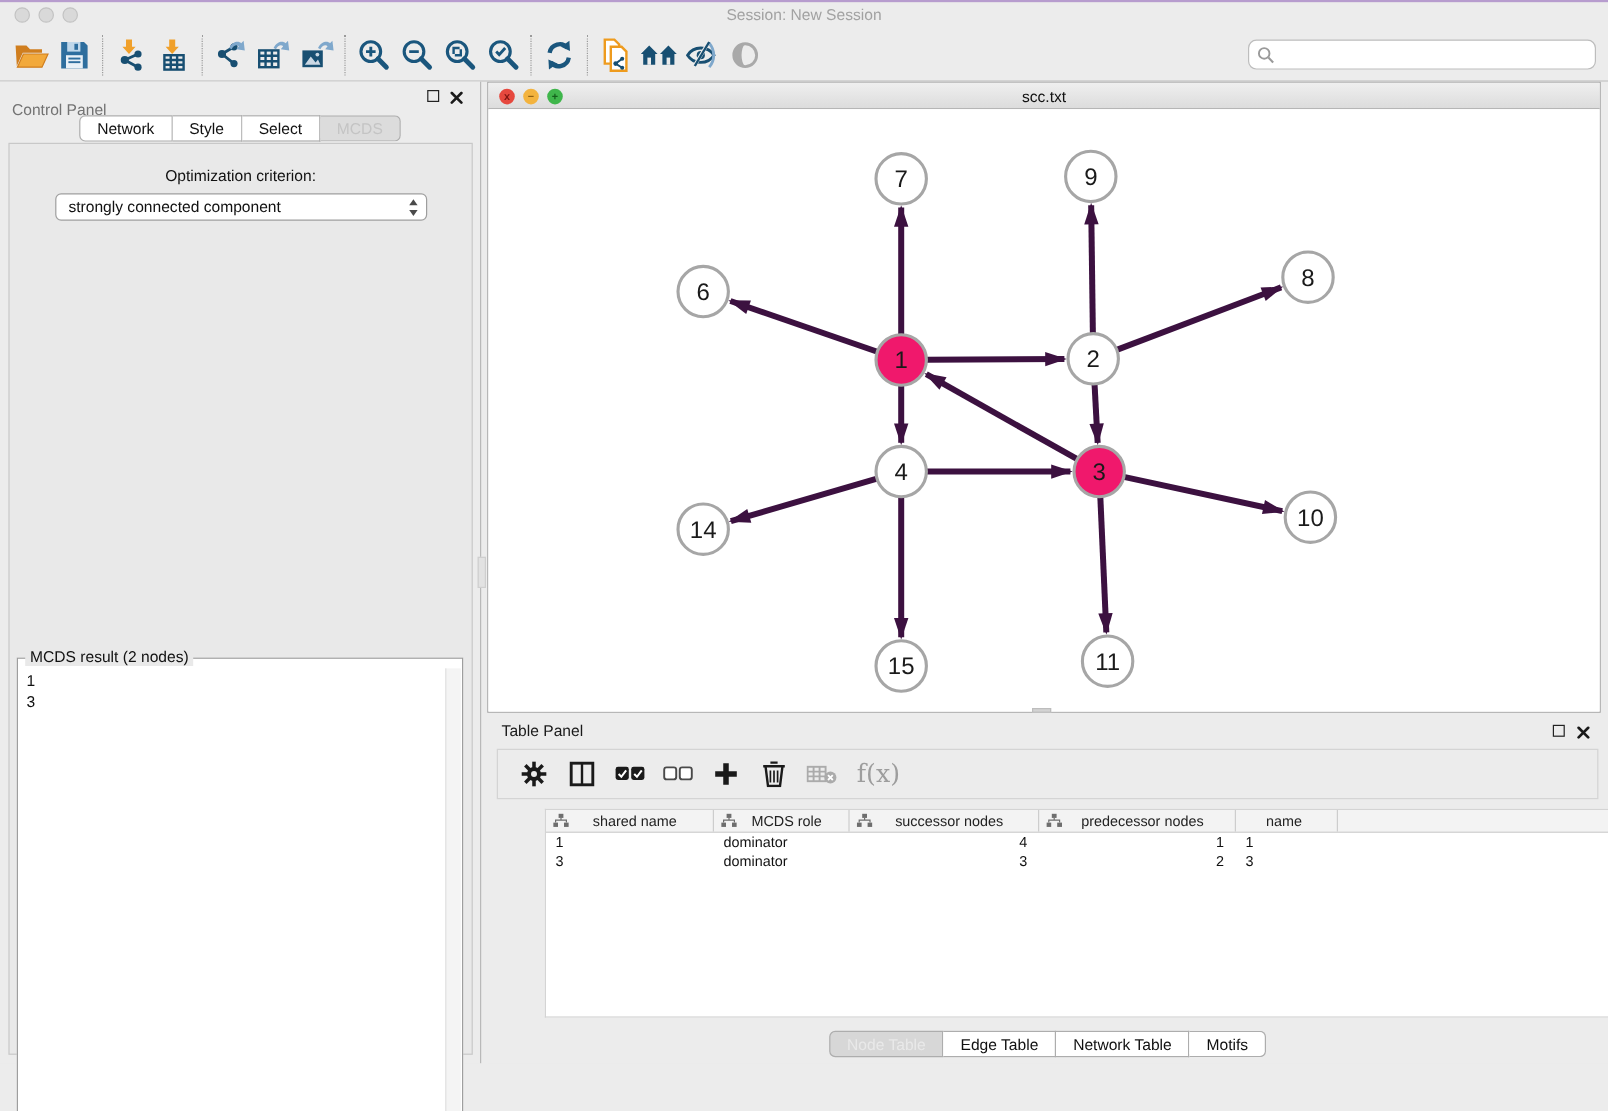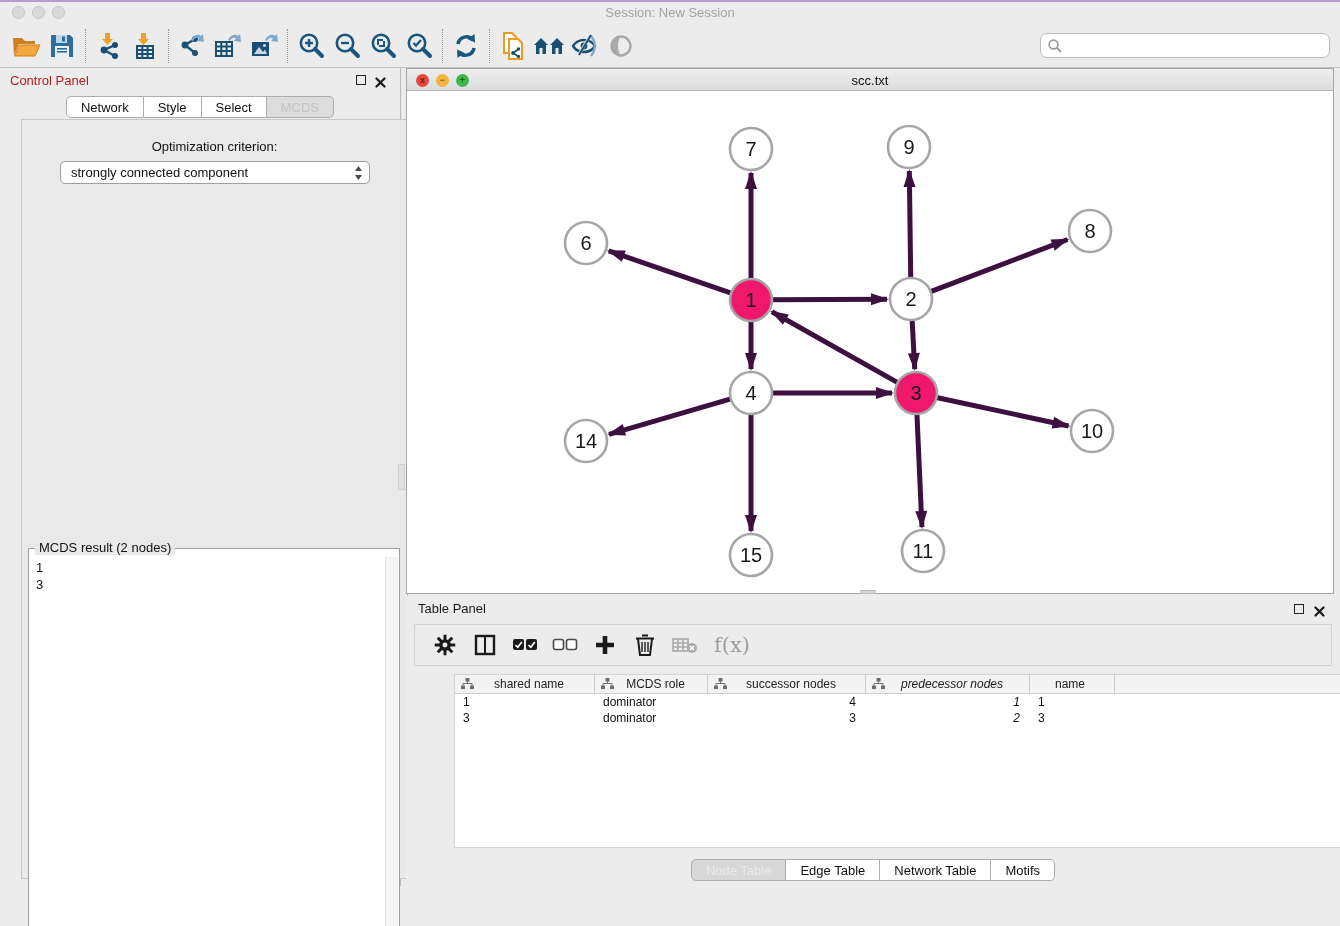--- a/index.html
+++ b/index.html
@@ -15,29 +15,29 @@
   
   .toolbar { position:absolute; left:0; top:22px; width:100%; height:44px; border-bottom:1px solid #C2C2C2; display:flex; align-items:center; padding-left:8px; }
   .tool { width:36px; height:34px; border:none; background:transparent; display:flex; align-items:center; justify-content:center; cursor:pointer; flex:0 0 auto; }
   .tsep { width:1px; height:34px; margin:0 5px; border-left:1px dotted #9A9A9A; flex:0 0 auto; }
   .searchbox { position:absolute; right:10px; top:9px; width:290px; height:25px; background:#fff; border:1px solid #BDBDBD; border-radius:7px; display:flex; align-items:center; padding-left:6px; }
   .searchbox input { border:none; outline:none; flex:1; font-size:13px; height:20px; background:transparent; }
 
   
   .control-panel { position:absolute; left:0; top:66px; width:401px; height:818px; background:#ECECEC; border-right:1px solid #B9B9B9; }
   .cp-header { position:absolute; left:0; top:0; width:100%; height:26px; }
-  .cp-header .ph-title { position:absolute; left:10px; top:5px; font-size:13px; color:#b91c1c; }
+  .cp-header .ph-title { position:absolute; left:10px; top:16px; font-size:13px; color:#737373; }
   .ph-float { position:absolute; width:10px; height:10px; border:1.5px solid #222; top:7px; cursor:pointer; background:transparent;}
   .ph-close { position:absolute; top:6px; cursor:pointer; }
   .cp-tabs { position:absolute; left:0; top:28px; width:100%; display:flex; justify-content:center; }
   .tabbtn { height:22px; padding:0 14px; font-size:13px; background:#fff; border:1px solid #ADADAD; border-left:none; color:#111; display:flex; align-items:center; cursor:pointer; }
   .tabbtn:first-child { border-left:1px solid #ADADAD; border-radius:5px 0 0 5px; }
   .tabbtn.lastcp { border-radius:0 5px 5px 0; }
   .tabbtn.active { background:#DCDCDC; color:#C4C4C4; }
-  .cp-body { position:absolute; left:7px; top:51px; width:387px; height:760px; background:#E9E9E9; border:1px solid #C8C8C8;margin-left:14px; }
+  .cp-body { position:absolute; left:7px; top:51px; width:387px; height:760px; background:#E9E9E9; border:1px solid #C8C8C8; }
   .opt-label { position:absolute; left:0; width:100%; top:19px; text-align:center; font-size:13px; color:#111; }
   .dropdown { position:absolute; left:38px; top:41px; width:310px; height:23px; background:#fff; border:1px solid #9E9E9E; border-radius:5px; display:flex; align-items:center; padding:0 6px 0 10px; cursor:pointer; }
   .dropdown .ddval { flex:1; font-size:13px; color:#111; }
   .btnrow { position:absolute; left:0; top:73px; width:100%; display:flex; justify-content:center; gap:14px; }
   .pushbtn { height:22px; padding:0 16px; font-size:13px; background:linear-gradient(#ffffff,#F0F0F0); border:1px solid #A3A3A3; border-radius:5px; color:#111; cursor:pointer; }
   .result-group { position:absolute; left:6px; top:428px; width:372px; height:380px; border:1px solid #9E9E9E; background:#fff; }
   .result-legend { position:absolute; left:6px; top:-9px; background:#E9E9E9; padding:0 4px; font-size:13px; color:#111; }
   .result-text { position:absolute; left:1px; top:8px; right:15px; bottom:1px; background:#fff; font-size:13px; color:#111; padding:2px 0 0 6px; line-height:17px; }
   .result-scroll { position:absolute; right:1px; top:8px; width:13px; bottom:1px; background:#F4F4F4; border-left:1px solid #E0E0E0; }
 
@@ -57,21 +57,21 @@
   .tp-header { position:absolute; left:0; top:0; width:100%; height:24px; }
   .tp-header .ph-title { position:absolute; left:12px; top:5px; font-size:13px; color:#1a1a1a; }
   .tp-toolbar { position:absolute; left:8px; top:28px; width:918px; height:42px; background:#ECECEC; border:1px solid #D4D4D4; display:flex; align-items:center; padding-left:14px; gap:8px; }
   .tpt-btn { width:32px; height:32px; border:none; background:transparent; display:flex; align-items:center; justify-content:center; cursor:pointer; }
   .tp-table { position:absolute; left:8px; top:78px; width:926px; height:174px; background:#fff; border:1px solid #D4D4D4; border-right:none; overflow:hidden;margin-left:40px; }
   .thead { display:flex; height:19px; background:#F3F3F3; border-bottom:1px solid #CFCFCF; }
   .th { display:flex; align-items:center; border-right:1px solid #CDCDCD; font-size:12px; color:#222; position:relative; padding-left:6px; }
   .th .thlabel { flex:1; text-align:center; padding-right:10px; }
   .trow { display:flex; height:16px; font-size:12px; color:#111; align-items:center; }
   .td { overflow:hidden; white-space:nowrap; }
-  .c0 { width:140px; } .c1 { width:113px; } .c2 { width:158px; } .c3 { width:164px;font-style:italic; } .c4 { width:85px; }
+  .c0 { width:140px; } .c1 { width:113px; } .c2 { width:158px; } .c3 { width:164px; } .c4 { width:85px; }
   .al { padding-left:8px; text-align:left; } .ar { padding-right:10px; text-align:right; }
   .tp-tabs { position:absolute; left:0; bottom:5px; width:100%; display:flex; justify-content:center; }
   .tabbtn.lasttp { border-radius:0 5px 5px 0; }
   .tabbtn.active-tp { background:#D7D7D7; color:#E9E9E9; border-radius:5px 0 0 5px; }
 
   
   .statusbar { position:absolute; left:0; bottom:0; width:100%; height:38px; background:#ECECEC; border-top:1px solid #C5C5C5; }
   .sb-list { position:absolute; left:10px; top:7px; width:30px; height:24px; background:#F5F5F5; border:1px solid #B9B9B9; display:flex; align-items:center; justify-content:center; cursor:pointer; }
   .sb-memory { position:absolute; right:8px; top:7px; height:24px; background:#F5F5F5; border:1px solid #B9B9B9; border-radius:3px; display:flex; align-items:center; gap:6px; padding:0 10px; font-size:13px; color:#111; cursor:pointer; }
   .mem-dot { width:12px; height:12px; border-radius:50%; background:#1E9E3E; }

